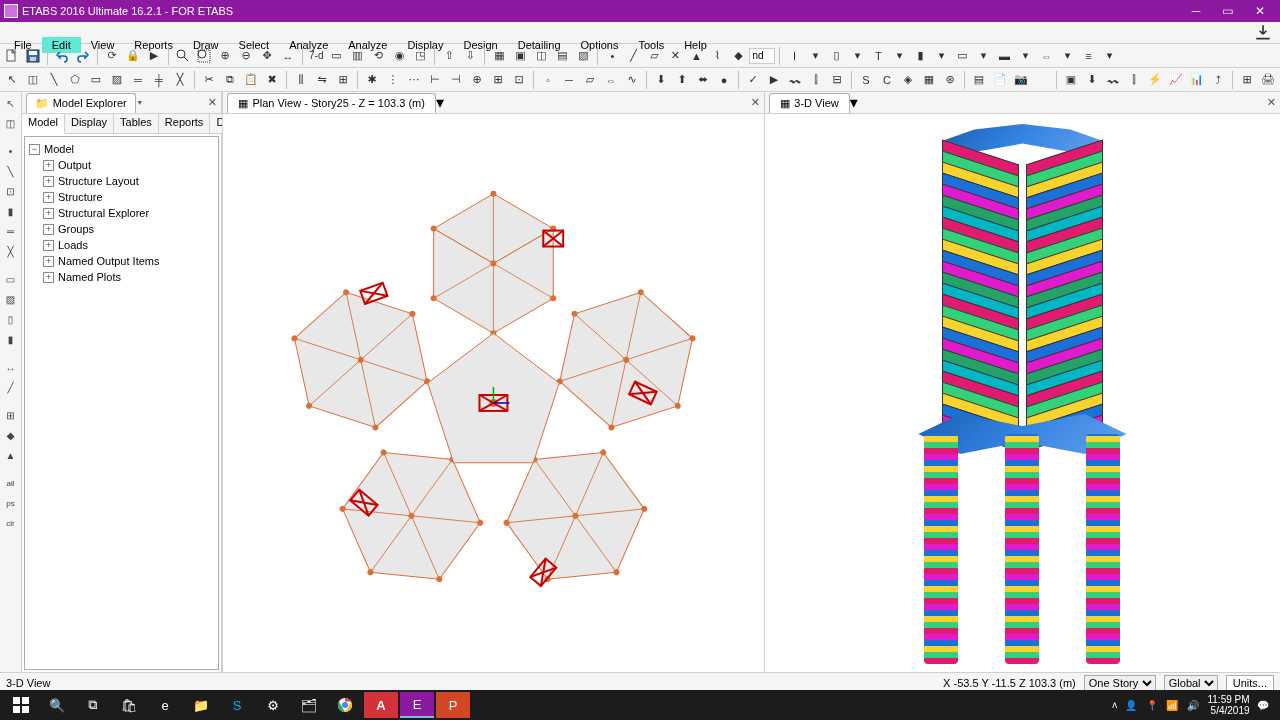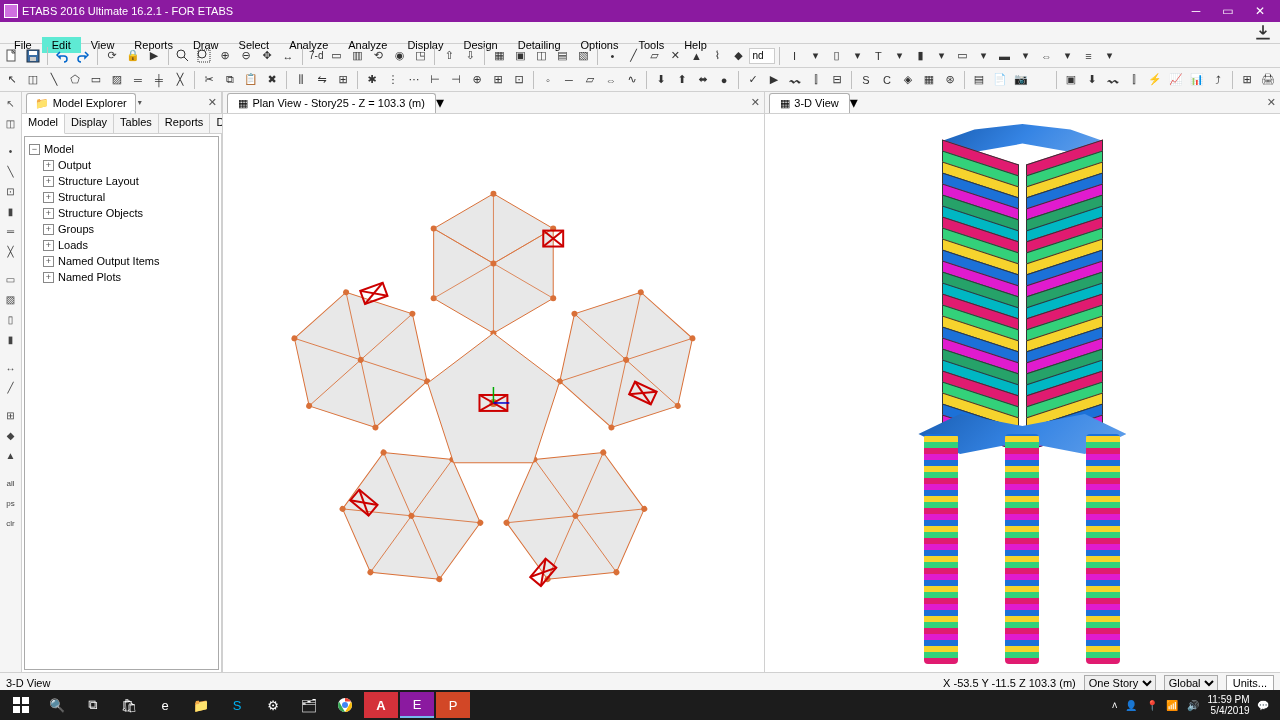--- a/index.html
+++ b/index.html
@@ -335,26 +335,26 @@
           <span>Output</span>
         </div>
       <div class="tree-node">
           <span class="indent" style="width:14px"></span>
           <span class="exp">+</span>
           <span>Structure Layout</span>
         </div>
       <div class="tree-node">
           <span class="indent" style="width:14px"></span>
           <span class="exp">+</span>
-          <span>Structural</span>
+          <span>Structure</span>
         </div>
       <div class="tree-node">
           <span class="indent" style="width:14px"></span>
           <span class="exp">+</span>
-          <span>Structure Objects</span>
+          <span>Structural Explorer</span>
         </div>
       <div class="tree-node">
           <span class="indent" style="width:14px"></span>
           <span class="exp">+</span>
           <span>Groups</span>
         </div>
       <div class="tree-node">
           <span class="indent" style="width:14px"></span>
           <span class="exp">+</span>
           <span>Loads</span>

